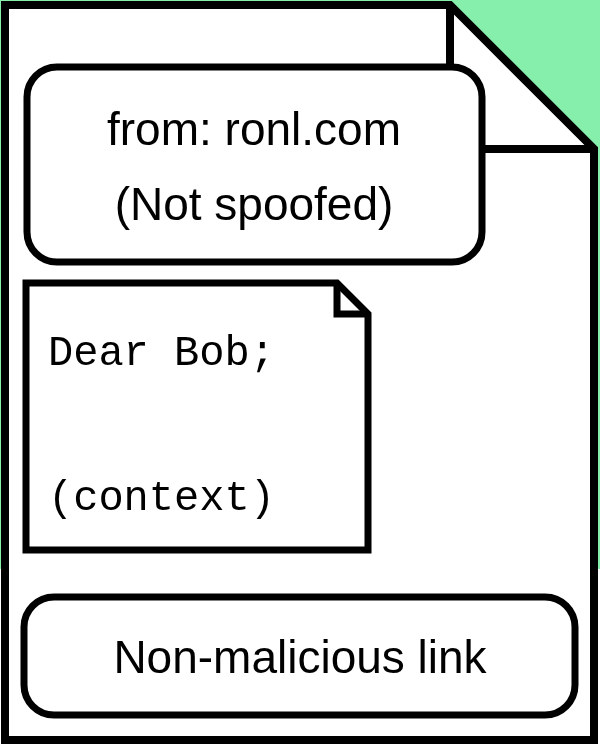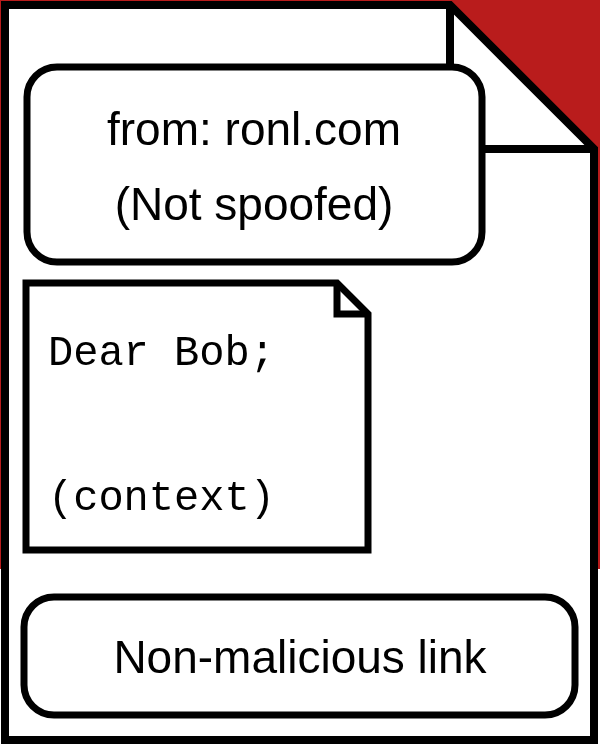--- a/index.html
+++ b/index.html
@@ -10,21 +10,21 @@
   body {
     width: 600px;
     height: 745px;
     font-family: "Liberation Sans", sans-serif;
     overflow: hidden;
   }
   #diagram-root {
     position: relative;
     width: 600px;
     height: 569px;
-    background: #b91c1c;
+    background: #86efac;
   }
   svg.diagram-canvas {
     display: block;
     width: 600px;
     height: 745px;
   }
   .shape-stroke {
     fill: #ffffff;
     stroke: #000000;
     stroke-linejoin: miter;

